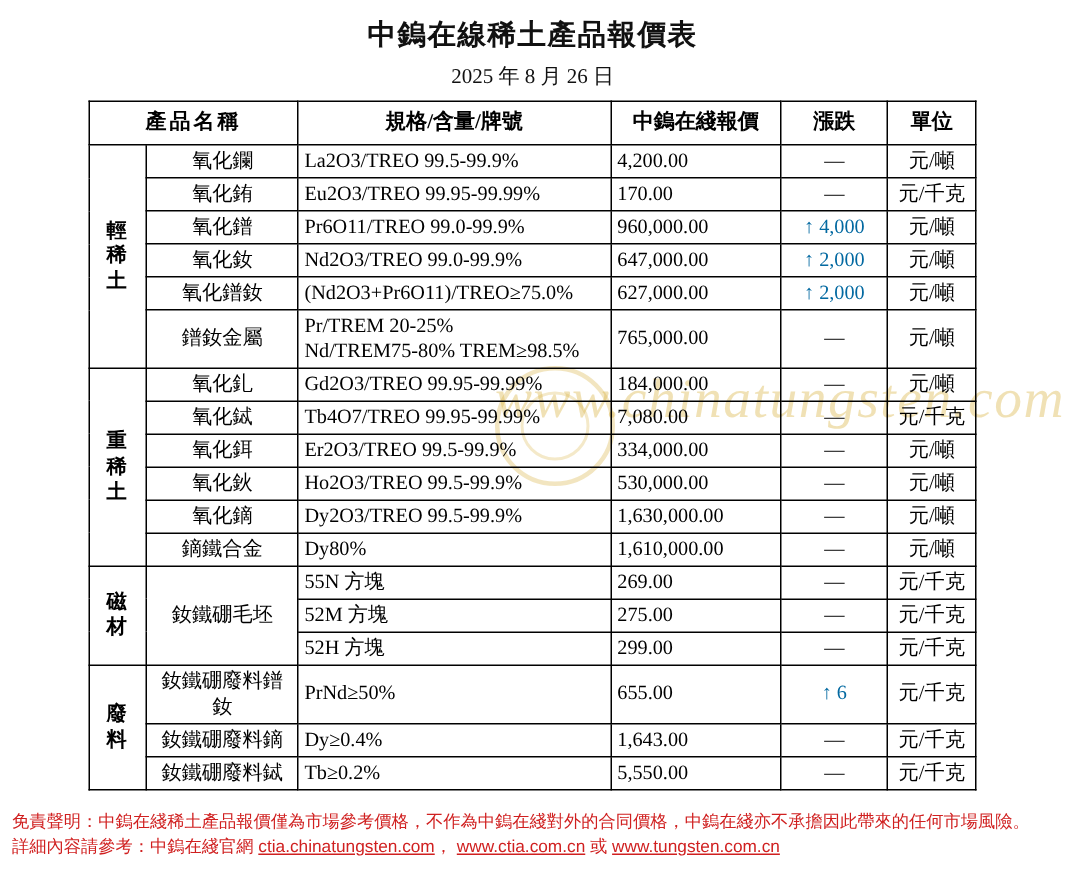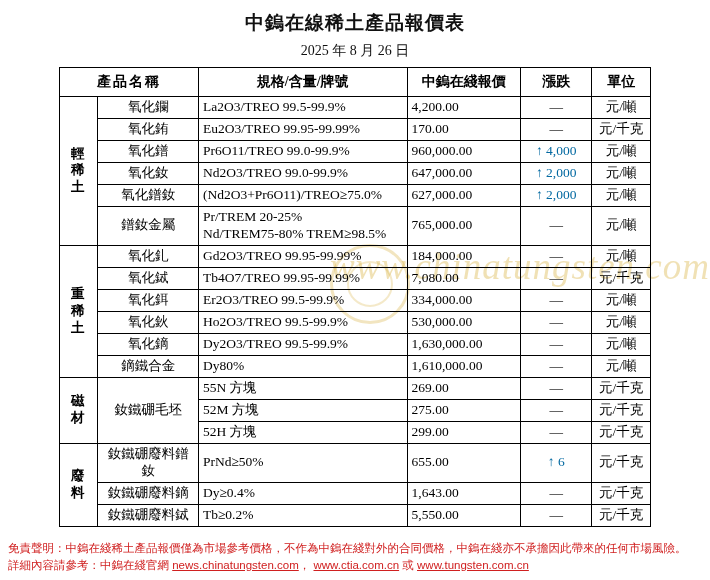--- a/index.html
+++ b/index.html
@@ -314,19 +314,19 @@
         <td class="chg dash">—</td>
         <td class="unit">元/千克</td>
       </tr>
     </tbody>
   </table>
 
   <div class="disclaimer">
     <div>免責聲明：中鎢在綫稀土產品報價僅為市場參考價格，不作為中鎢在綫對外的合同價格，中鎢在綫亦不承擔因此帶來的任何市場風險。</div>
     <div>
       <span>詳細內容請參考：中鎢在綫官網</span>
-      <a href="#">news.chinatungsten.com</a><span>，</span>
+      <a href="#">ctia.chinatungsten.com</a><span>，</span>
       <a href="#">www.ctia.com.cn</a><span> 或 </span>
       <a href="#">www.tungsten.com.cn</a>
     </div>
   </div>
 
 </div>
 
 </body></html>

